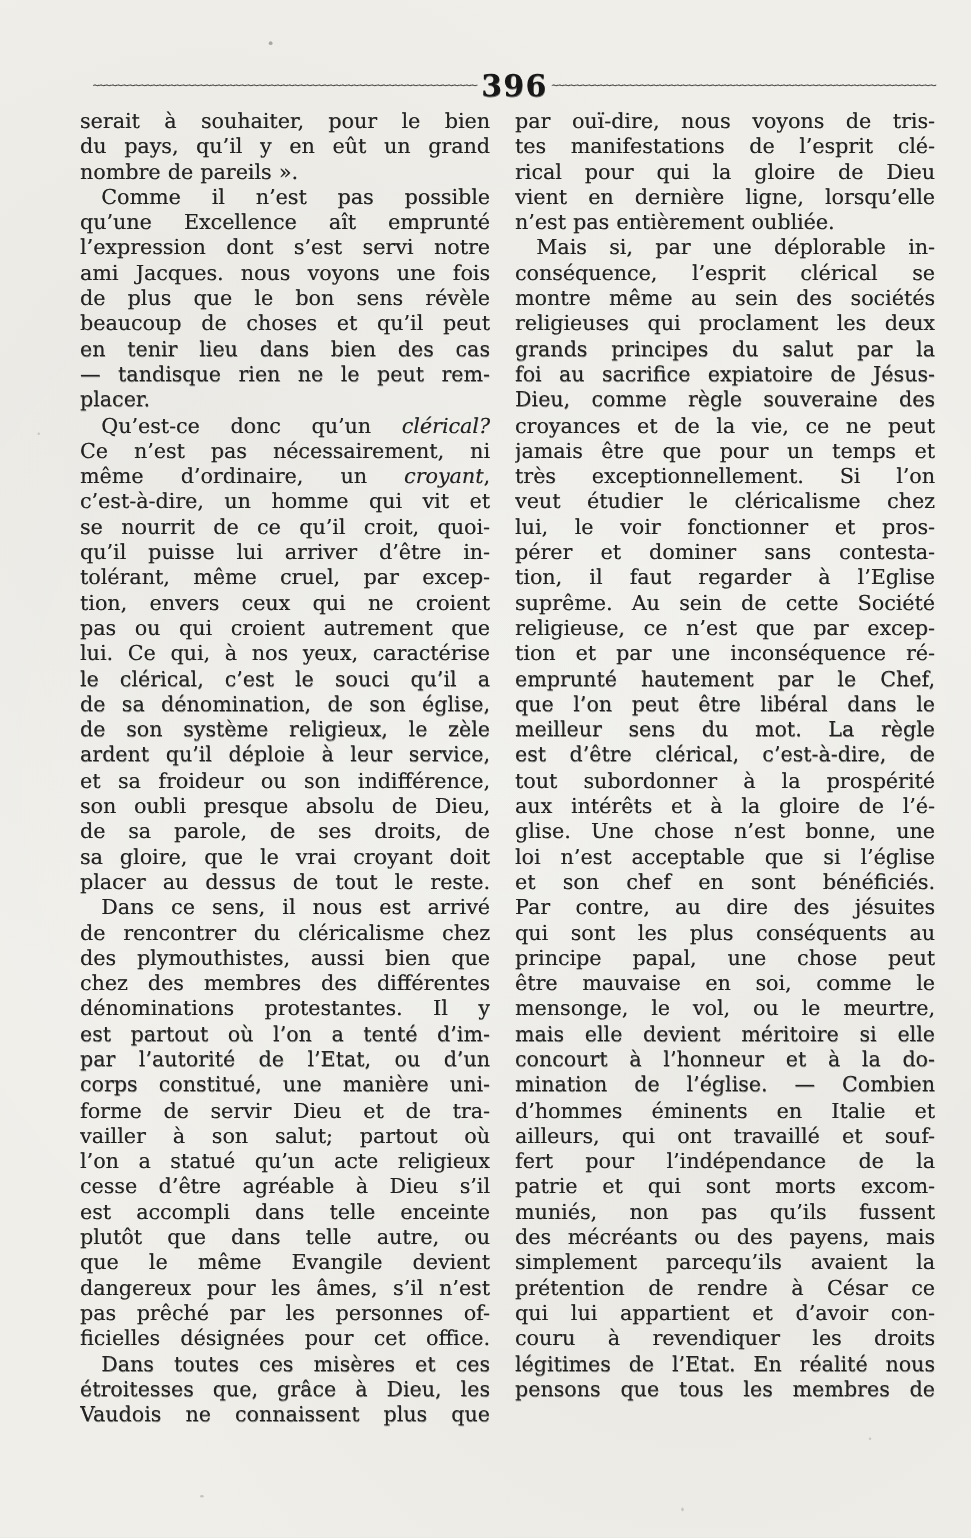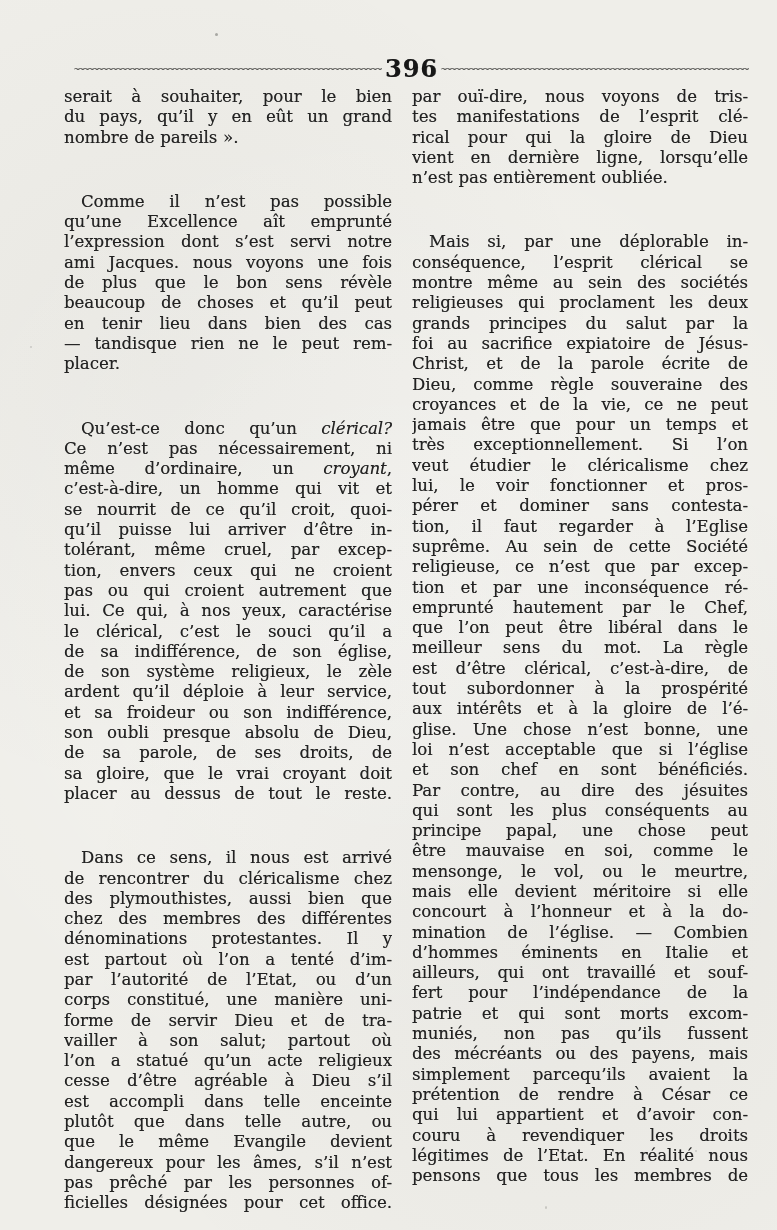--- a/index.html
+++ b/index.html
@@ -37,21 +37,21 @@
   .col-left{width:328px;}
   .col-right{width:336px;}
   .divider{width:2px;background:#1b1b1a;margin-left:8px;margin-right:10px;}
   .line{
     height:20.3px;overflow:hidden;
     text-align:justify;text-align-last:justify;
     word-spacing:0.5px;
     text-shadow:0.25px 0.25px 0.35px rgba(25,25,25,0.5);
   }
   .line.end{text-align-last:left;}
-  .line.indent{padding-left:17px;margin-top:44px;}
+  .line.indent{padding-left:17px;}
   .line i{font-style:italic;}
   .speck{position:absolute;border-radius:50%;background:rgba(40,40,38,0.35);}
 </style>
 </head>
 <body>
 
 <div class="page">
 
   <div class="header">
     <div class="squiggle">~~~~~~~~~~~~~~~~~~~~~~~~~~~~~~~~~~~~~~~~~~~~~~~~~~~~~~~~~~~~~~~~~~~~~~~~~~~~~~~~~~~~~~~~~~~~~~~~~~~~~~~~~~~~~~~~~~~~~~~~~~~~~~~~~~~~~~~~~~~~~~~~~~~~~~~~~~~~~~~~~~~~~~~~~~~~~~~~~~~~~~~~~~~~~~~~~~~~~~~~~~~~~~~~~~~~~~~~~~~~~~~~~~~~~~~~~~~~~~~~~~~~~~~~~~~~~~~~~~~~</div>
@@ -77,21 +77,21 @@
         <div class="line">Ce n’est pas nécessairement, ni</div>
         <div class="line">même d’ordinaire, un <i>croyant</i>,</div>
         <div class="line">c’est-à-dire, un homme qui vit et</div>
         <div class="line">se nourrit de ce qu’il croit, quoi-</div>
         <div class="line">qu’il puisse lui arriver d’être in-</div>
         <div class="line">tolérant, même cruel, par excep-</div>
         <div class="line">tion, envers ceux qui ne croient</div>
         <div class="line">pas ou qui croient autrement que</div>
         <div class="line">lui. Ce qui, à nos yeux, caractérise</div>
         <div class="line">le clérical, c’est le souci qu’il a</div>
-        <div class="line">de sa indifférence, de son église,</div>
+        <div class="line">de sa dénomination, de son église,</div>
         <div class="line">de son système religieux, le zèle</div>
         <div class="line">ardent qu’il déploie à leur service,</div>
         <div class="line">et sa froideur ou son indifférence,</div>
         <div class="line">son oubli presque absolu de Dieu,</div>
         <div class="line">de sa parole, de ses droits, de</div>
         <div class="line">sa gloire, que le vrai croyant doit</div>
         <div class="line">placer au dessus de tout le reste.</div>
         <div class="line indent">Dans ce sens, il nous est arrivé</div>
         <div class="line">de rencontrer du cléricalisme chez</div>
         <div class="line">des plymouthistes, aussi bien que</div>
@@ -120,21 +120,20 @@
         <div class="line">tes manifestations de l’esprit clé-</div>
         <div class="line">rical pour qui la gloire de Dieu</div>
         <div class="line">vient en dernière ligne, lorsqu’elle</div>
         <div class="line end">n’est pas entièrement oubliée.</div>
         <div class="line indent">Mais si, par une déplorable in-</div>
         <div class="line">conséquence, l’esprit clérical se</div>
         <div class="line">montre même au sein des sociétés</div>
         <div class="line">religieuses qui proclament les deux</div>
         <div class="line">grands principes du salut par la</div>
         <div class="line">foi au sacrifice expiatoire de Jésus-</div>
-        <div class="line">Christ, et de la parole écrite de</div>
         <div class="line">Dieu, comme règle souveraine des</div>
         <div class="line">croyances et de la vie, ce ne peut</div>
         <div class="line">jamais être que pour un temps et</div>
         <div class="line">très exceptionnellement. Si l’on</div>
         <div class="line">veut étudier le cléricalisme chez</div>
         <div class="line">lui, le voir fonctionner et pros-</div>
         <div class="line">pérer et dominer sans contesta-</div>
         <div class="line">tion, il faut regarder à l’Eglise</div>
         <div class="line">suprême. Au sein de cette Société</div>
         <div class="line">religieuse, ce n’est que par excep-</div>

